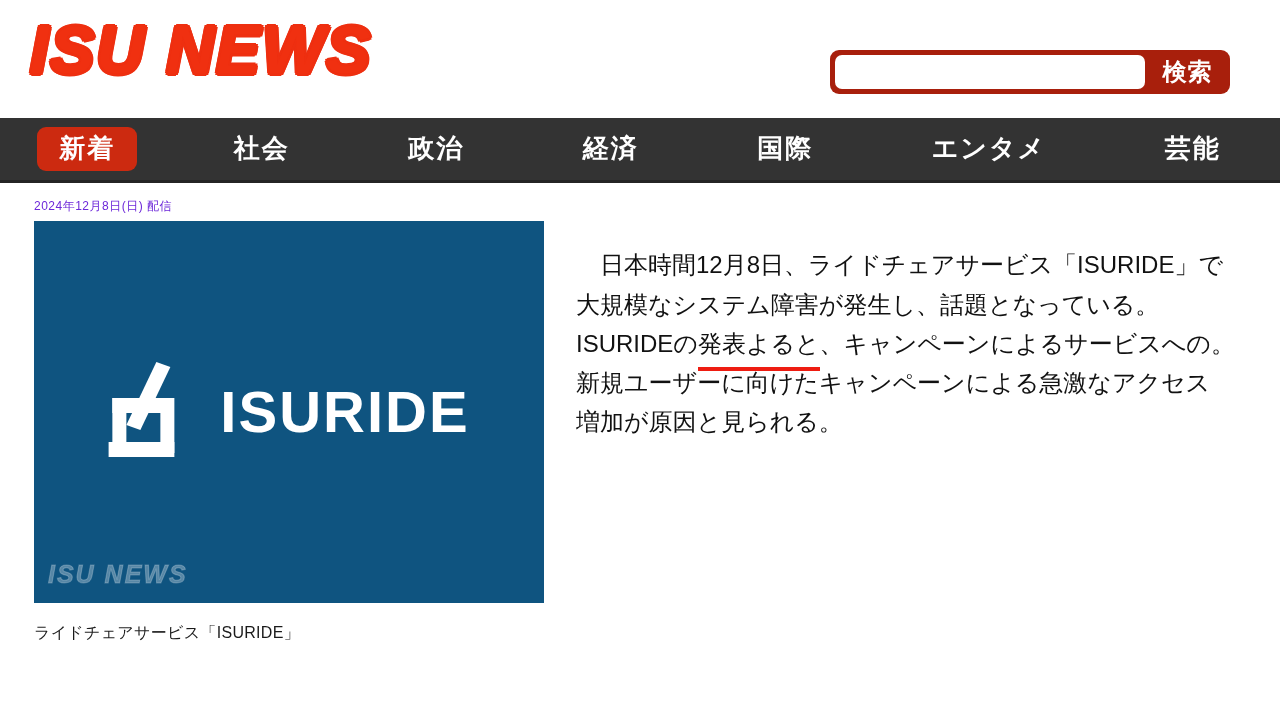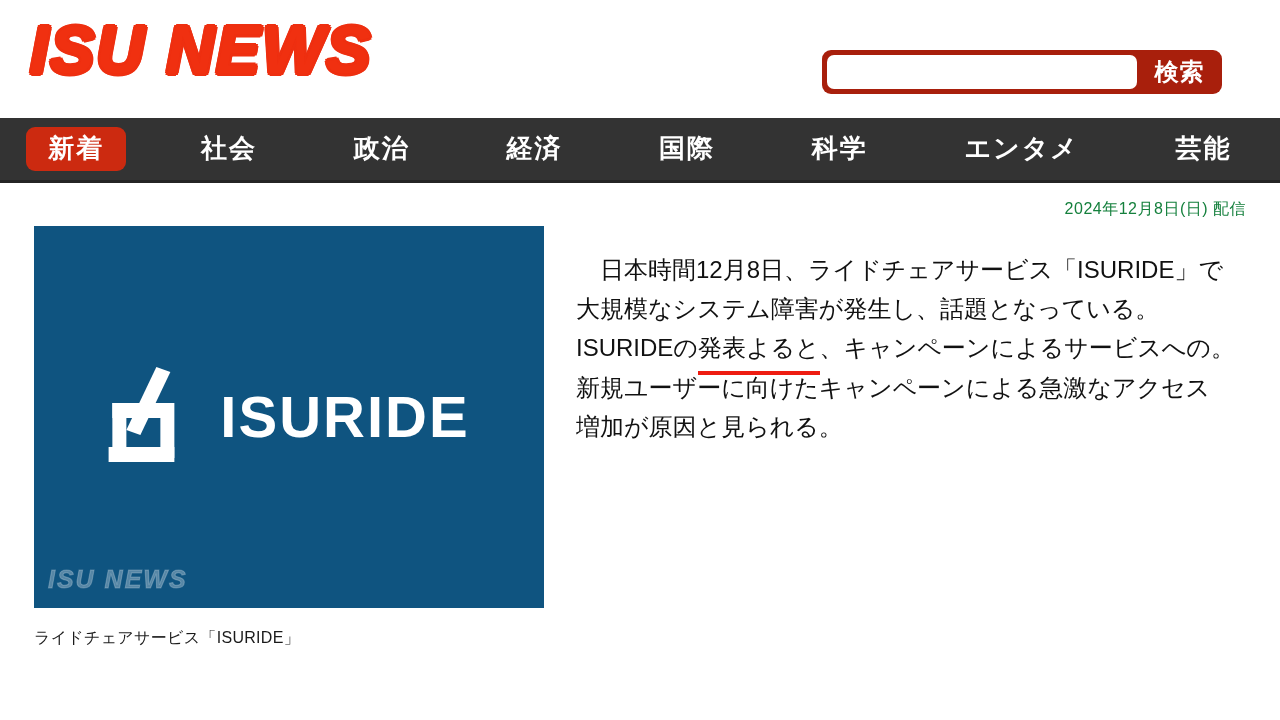--- a/index.html
+++ b/index.html
@@ -44,21 +44,21 @@
        2px 2px 0 #ee2f10,
       -2px 2px 0 #ee2f10,
        2px -2px 0 #ee2f10,
       -2px -2px 0 #ee2f10;
     white-space: nowrap;
     user-select: none;
   }
 
   .search-box {
     position: absolute;
-    right: 58px;
+    right: 50px;
     top: 50px;
     width: 400px;
     height: 44px;
     background: #a81f0c;
     border-radius: 9px;
     display: flex;
     align-items: center;
     box-sizing: border-box;
     padding: 0 0 0 5px;
   }
@@ -113,27 +113,26 @@
   .nav-item.active {
     background: #cc2a10;
   }
 
   
   .article {
     position: relative;
     padding: 0 34px;
   }
   .article-date {
-    font-size: 16px;
-    color: #15803d;
+    font-size: 12px;
+    color: #6d28d9;
     padding-top: 16px;
     padding-bottom: 8px;
     letter-spacing: 0.5px;
     line-height: 1.2;
-    text-align: right;
   }
   .article-body {
     display: flex;
     align-items: flex-start;
     gap: 32px;
   }
 
   
   .figure {
     width: 510px;
@@ -232,21 +231,20 @@
     <div class="search-submit">検索</div>
   </div>
 </header>
 
 <nav class="main-nav">
   <div class="nav-item active">新着</div>
   <div class="nav-item">社会</div>
   <div class="nav-item">政治</div>
   <div class="nav-item">経済</div>
   <div class="nav-item">国際</div>
-  <div class="nav-item">科学</div>
   <div class="nav-item">エンタメ</div>
   <div class="nav-item">芸能</div>
 </nav>
 
 <main class="article">
 
   <div class="article-date">2024年12月8日(日) 配信</div>
 
   <div class="article-body">
 

